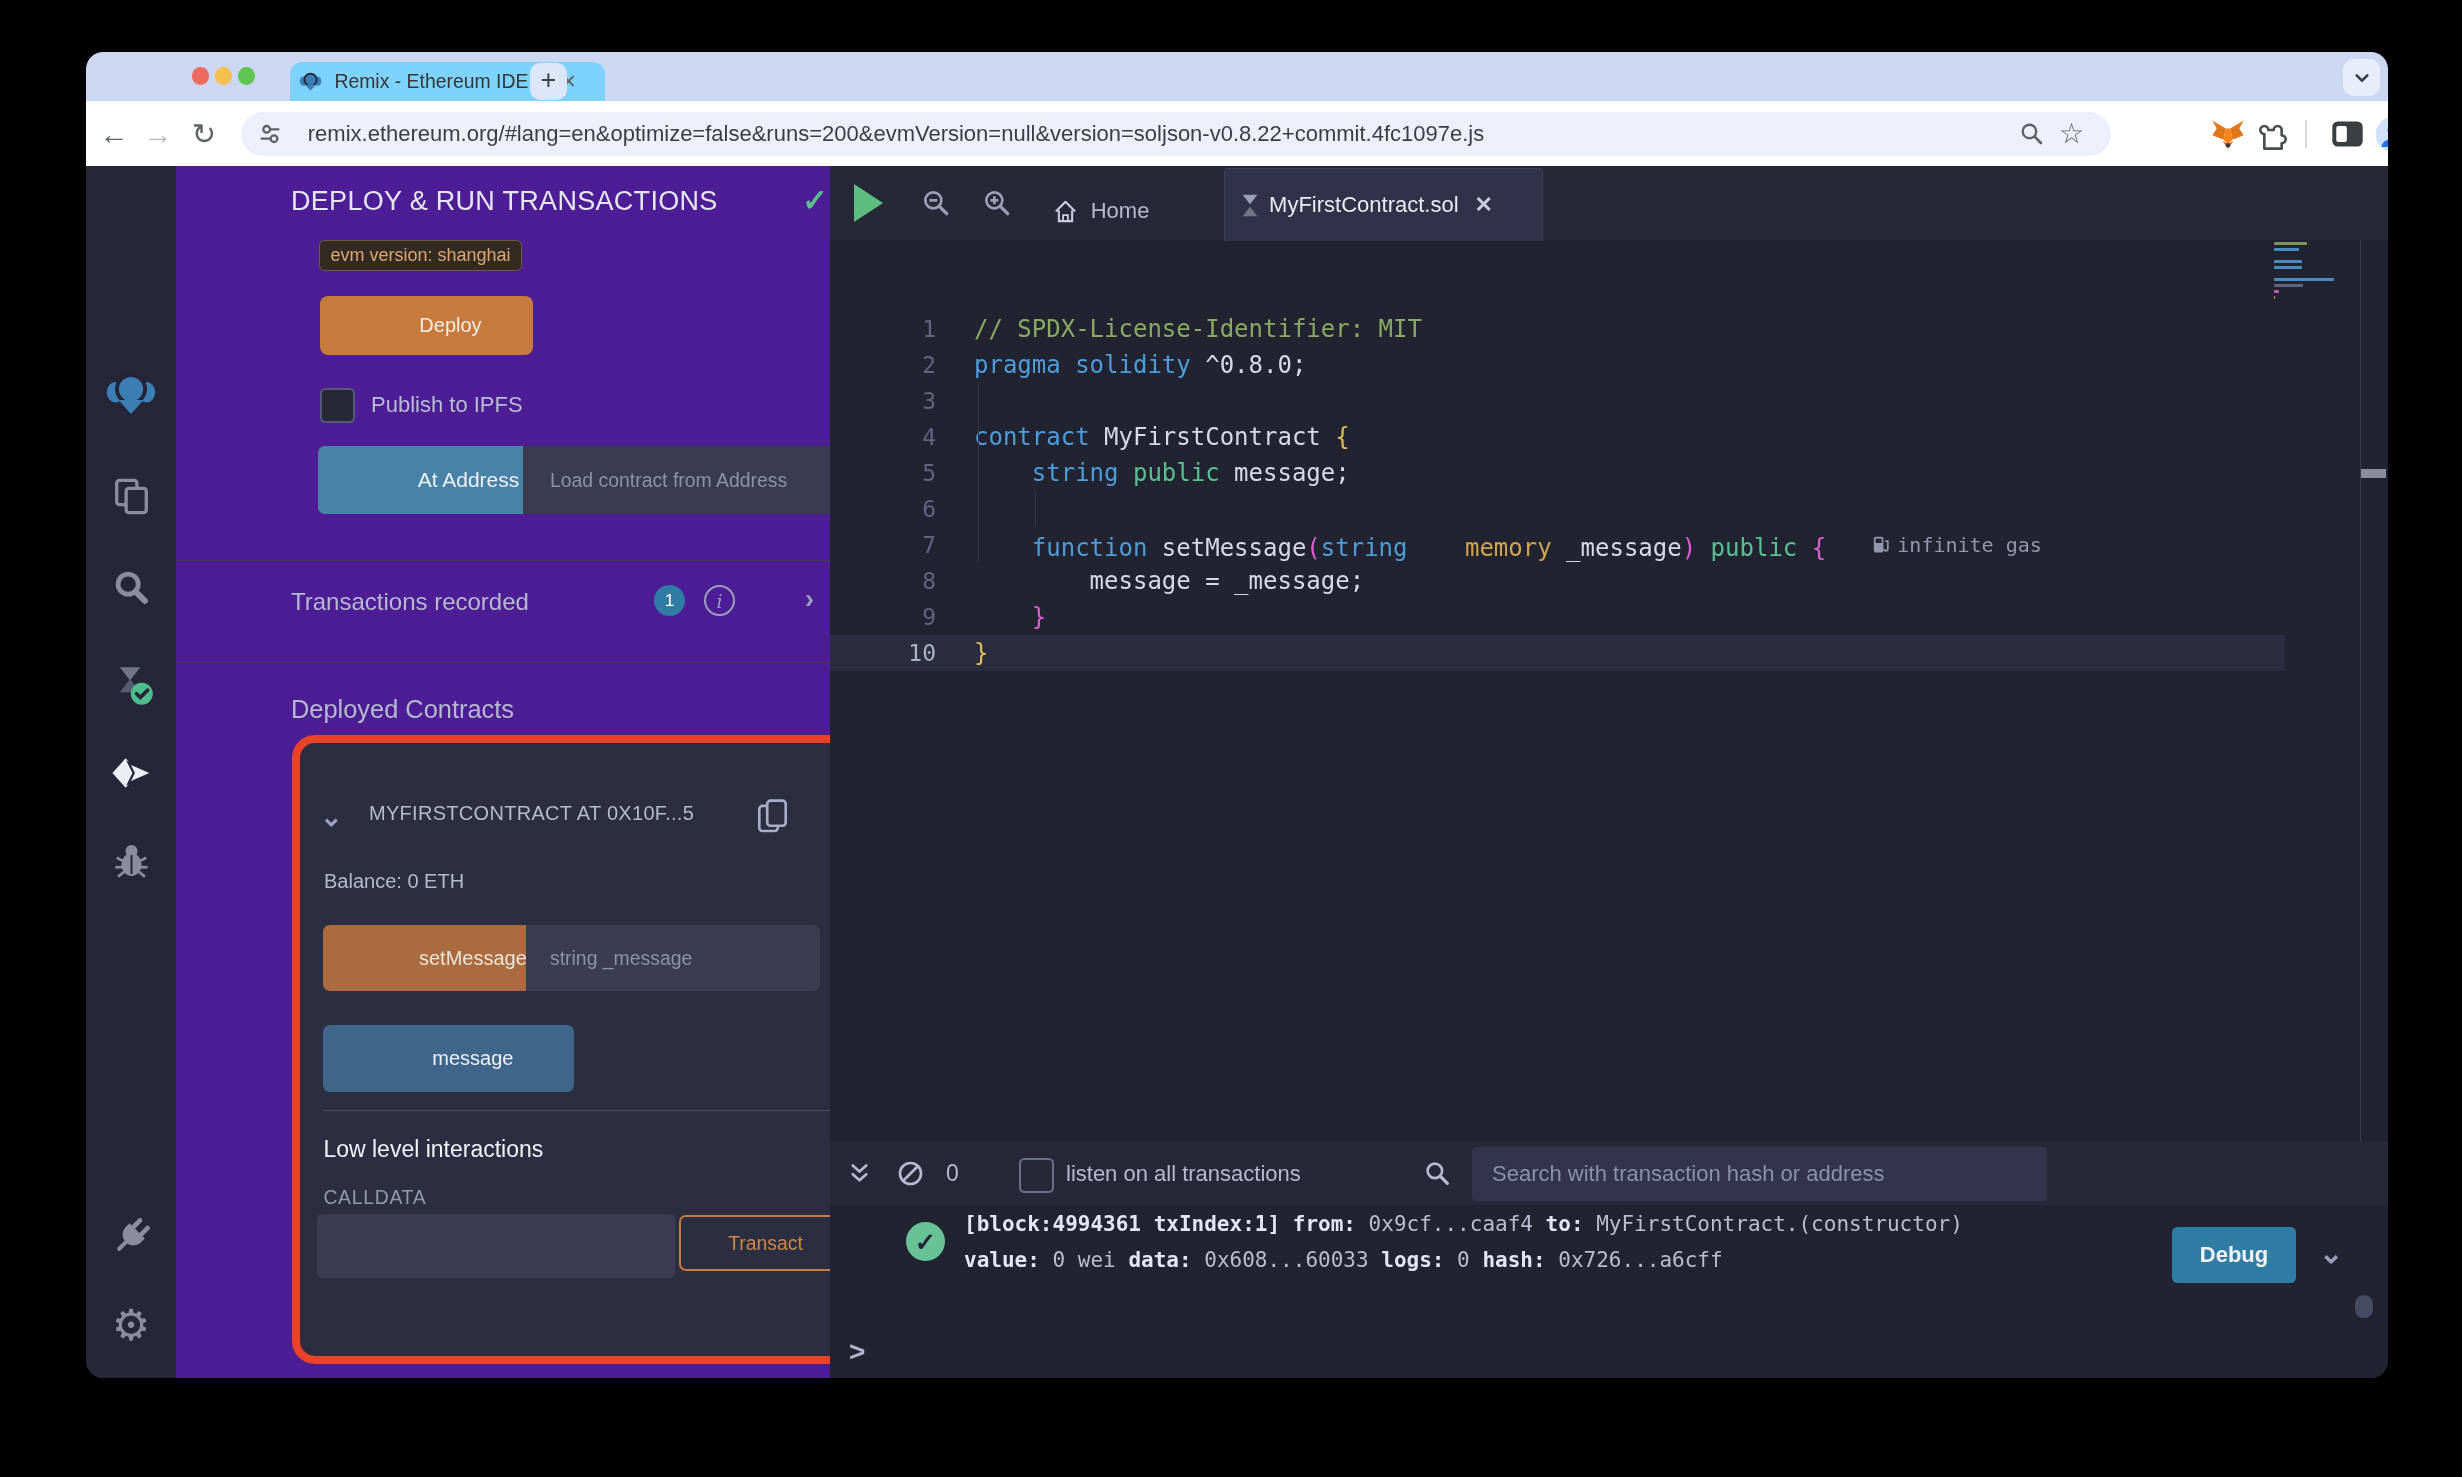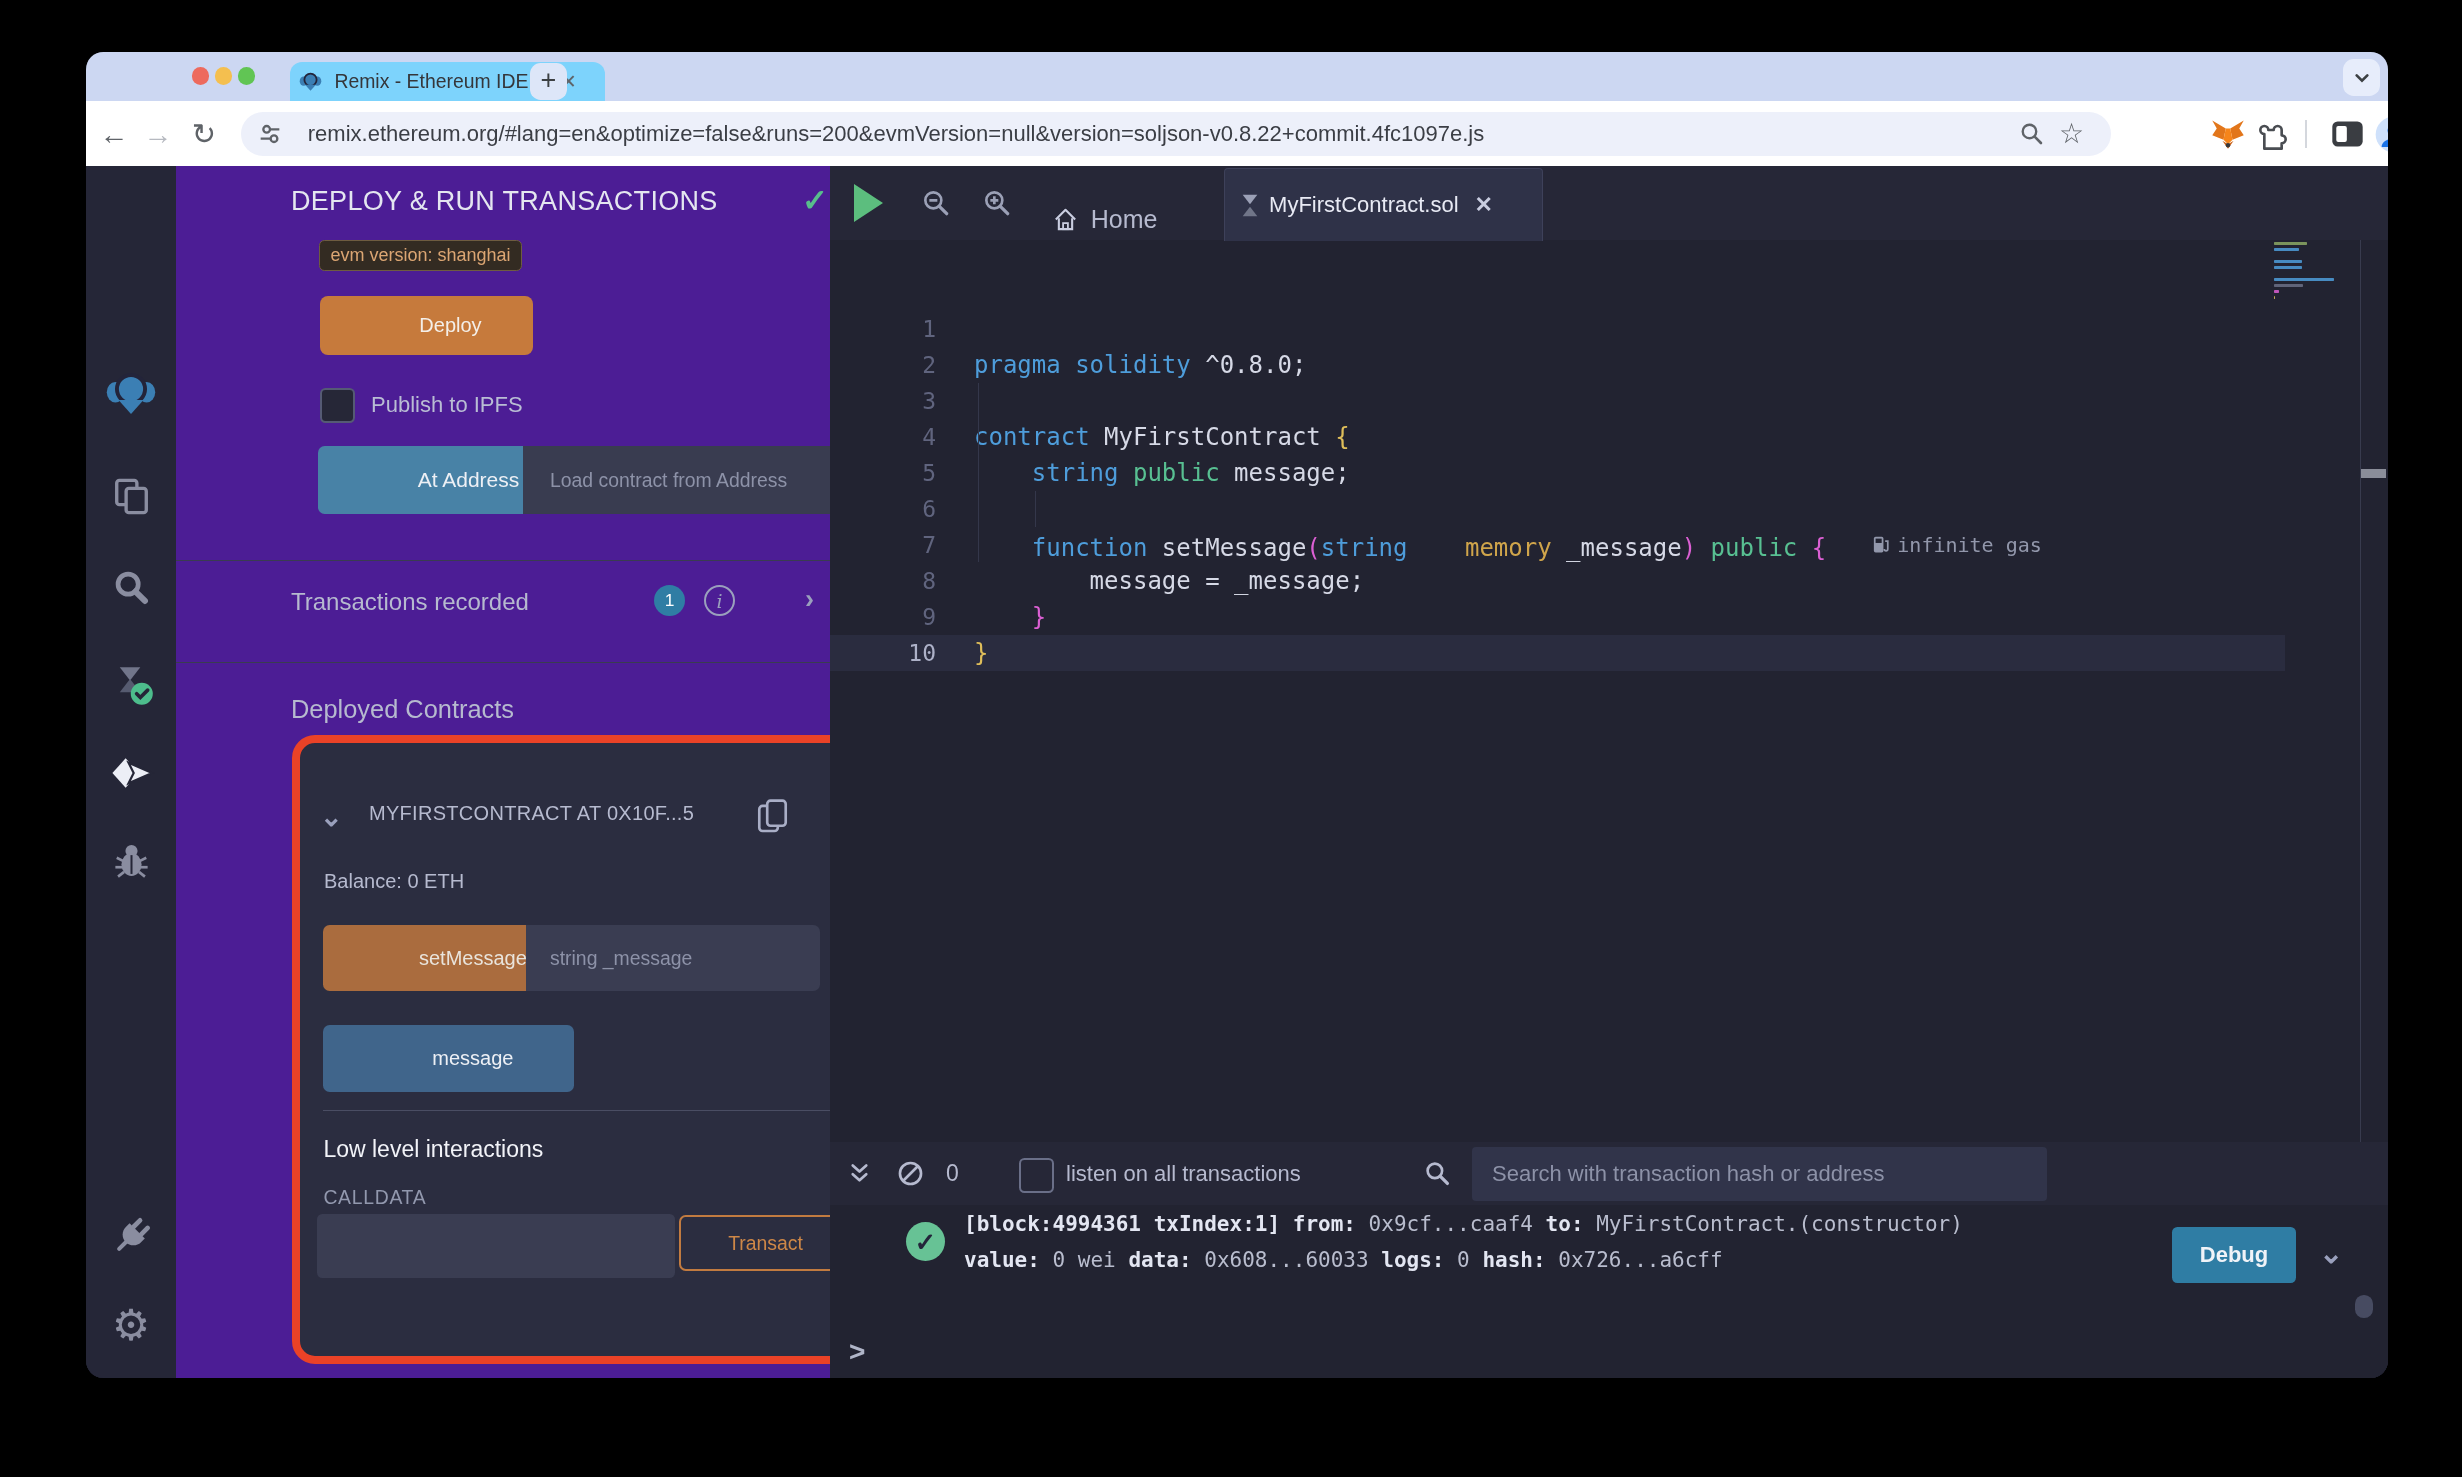--- a/index.html
+++ b/index.html
@@ -69,21 +69,21 @@
   .lowlevel{position:absolute;left:23.4px;top:393px;font-size:23px;color:#f2f3f8;}
   .calldata-lbl{position:absolute;left:23.4px;top:443px;font-size:19.4px;color:#9298ae;letter-spacing:0.7px;}
   .calldata-input{position:absolute;left:17.4px;top:471px;width:358px;height:64px;background:#3a3d52;border:none;
                   border-radius:5.4px;color:#c6cada;font-size:19.4px;padding:0 13.4px;box-sizing:border-box;}
   .transact-btn{position:absolute;left:379px;top:472px;width:173px;height:56px;border:2px solid #c27b40;
                 border-radius:6.7px;color:#ce8747;font-size:19.4px;background:transparent;}
   
   .editor{position:absolute;left:744px;top:0;width:1558px;height:100%;background:#222331;}
   .edbar{position:absolute;left:0;top:0;width:100%;height:74px;background:#262737;}
   .play{width:0;height:0;border-left:29px solid #5cbe7e;border-top:19px solid transparent;border-bottom:19px solid transparent;}
-  .hometab{position:absolute;left:221px;top:16px;height:74px;display:flex;align-items:center;color:#b6bacf;font-size:25px;}
+  .hometab{position:absolute;left:221px;top:8px;height:74px;display:flex;align-items:center;color:#b6bacf;font-size:22px;}
   .filetab{position:absolute;left:394px;top:2px;width:317px;height:72px;background:#2f3248;
            border:0.7px solid #3e415a;border-bottom:none;border-radius:4px 4px 0 0;
            display:flex;align-items:center;color:#e8eaf4;font-size:22px;}
   .codearea{position:absolute;left:0;top:74px;width:1455px;height:902px;}
   .code-line{display:flex;height:36px;line-height:36px;font-family:"DejaVu Sans Mono",monospace;font-size:24px;}
   .code-line.active{background:#2a2c3f;}
   .ln{flex:0 0 106px;text-align:right;color:#60647e;font-size:23px;}
   .code-line.active .ln{color:#adb1c8;}
   .lt{margin-left:38px;white-space:pre;}
   .tok-c{color:#8ba864;} .tok-k{color:#4e9ddb;} .tok-g{color:#58c092;} .tok-p{color:#d6d9e6;}
@@ -348,20 +348,21 @@
           </span>
           <span>MyFirstContract.sol</span>
           <span style="margin-left:16px;font-weight:bold;color:#c9cde0;">✕</span>
         </div>
       </div>
 
       <div class="codearea">
         <div style="padding-top: 71px;">
             <div class="code-line">
               <span class="ln">1</span>
+              <span class="lt"><span class="tok-c">// SPDX-License-Identifier: MIT</span></span>
             </div>
             <div class="code-line">
               <span class="ln">2</span>
               <span class="lt"><span class="tok-k">pragma</span><span class="tok-p"> </span><span class="tok-k">solidity</span><span class="tok-p"> ^0.8.0;</span></span>
             </div>
             <div class="code-line">
               <span class="ln">3</span>
               <span class="lt"></span>
             </div>
             <div class="code-line">

